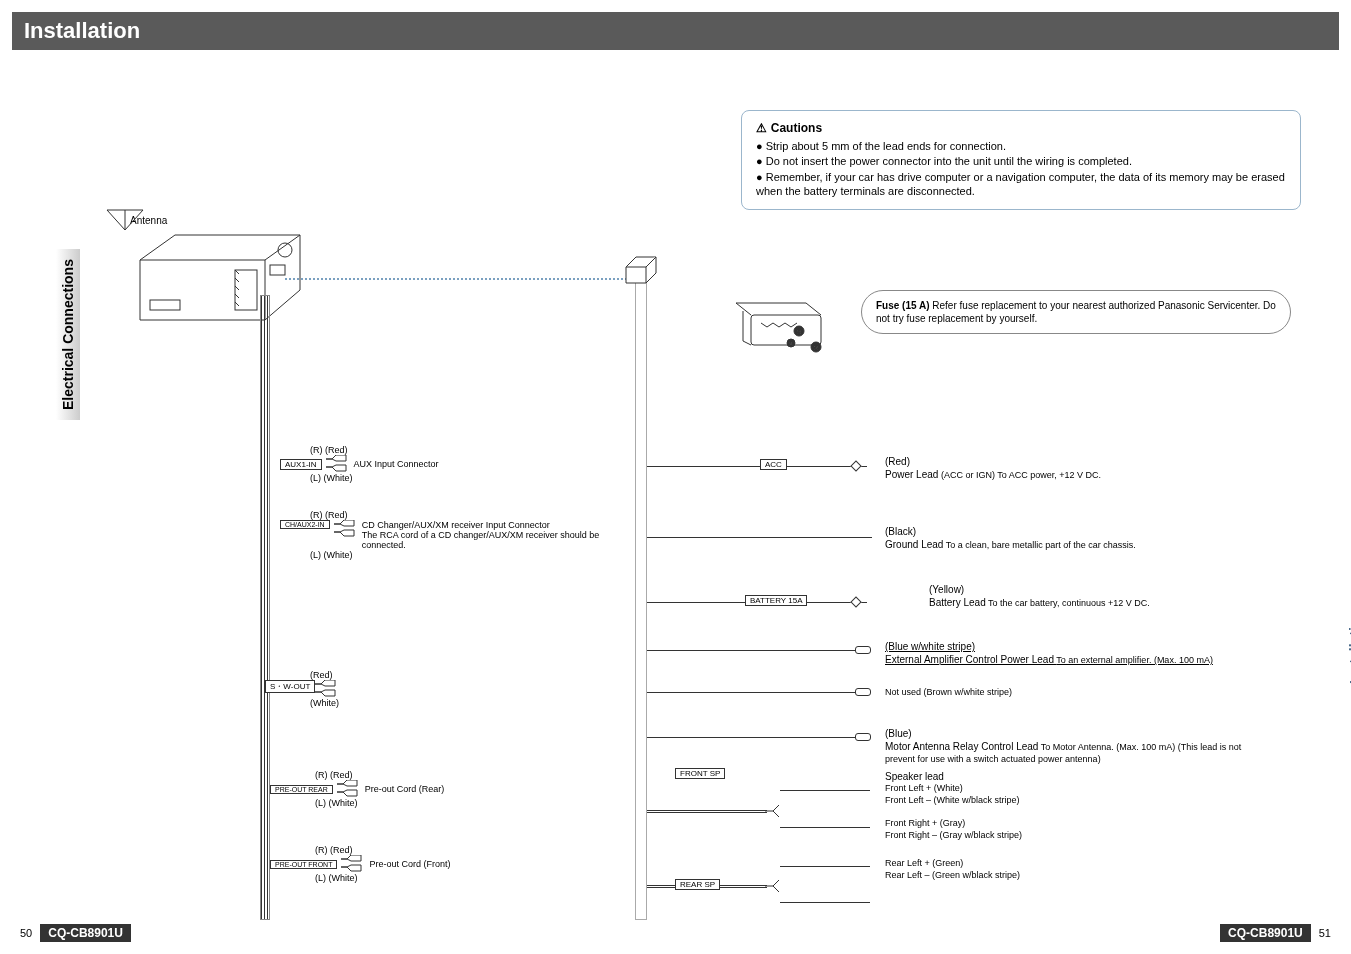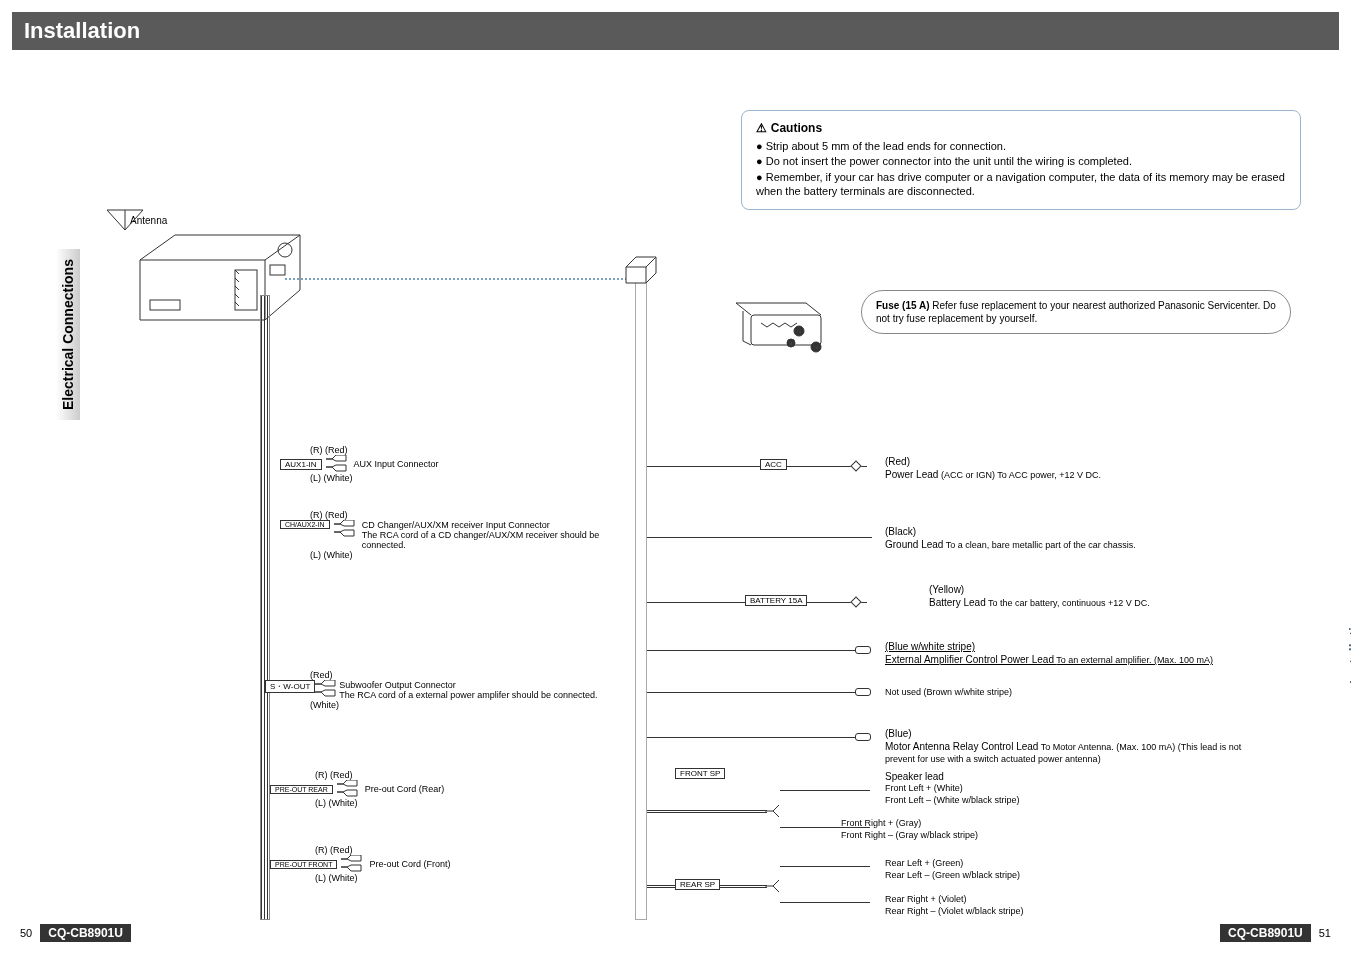--- a/index.html
+++ b/index.html
@@ -159,22 +159,20 @@
     <div class="left-group" style="left:170px; top:560px;">
       <div style="margin-left:45px;">(Red)</div>
       <div style="display:flex; align-items:flex-start; ">
         <span class="flag">S・W-OUT</span>
         <svg width="24" height="18">
             <g stroke="#333" fill="#fff">
               <path d="M0 4 h6 l4 -4 h10 v6 h-10 l-4 -2 Z"></path>
               <path d="M0 12 h6 l4 -2 h10 v6 h-10 l-4 -4 Z"></path>
             </g>
           </svg>
-        <span style="white-space:pre-line; width:330px;">Subwoofer Output Connector
-The RCA cord of a external power amplifer should be connected.</span>
       </div>
       <div style="margin-left:45px;">(White)</div>
     </div>
 
     <div class="left-group" style="left:175px; top:660px;">
       <div style="margin-left:45px;">(R) (Red)</div>
       <div style="display:flex; align-items:center; gap:4px;">
         <span class="flag" style="font-size:7px;">PRE-OUT REAR</span>
         <svg width="24" height="18">
             <g stroke="#333" fill="#fff">
@@ -259,41 +257,37 @@
         <g stroke="#333" fill="none">
           <path d="M0 8 h8 l6 -6 m-6 6 l6 6"></path>
         </g>
       </svg>
     <div class="wire-line" style="left:685px; top:680px; width:90px;"></div>
     <div class="wire-line" style="left:685px; top:717px; width:90px;"></div>
     <div class="right-desc" style="left:790px; top:673px; width:300px;">
       <div>Front Left + (White)</div>
       <div>Front Left – (White w/black stripe)</div>
     </div>
-    <div class="right-desc" style="left:746px; top:708px; width:300px;">
+    <div class="right-desc" style="left:790px; top:708px; width:300px;">
       <div>Front Right + (Gray)</div>
       <div>Front Right – (Gray w/black stripe)</div>
     </div>
 
     <div class="double-line" style="left:552px; top:775px; width:120px;"></div>
     <span class="flag" style="position:absolute; left:580px; top:769px;">REAR SP</span>
     <svg style="position:absolute; left:670px; top:768px;" width="20" height="16">
         <g stroke="#333" fill="none">
           <path d="M0 8 h8 l6 -6 m-6 6 l6 6"></path>
         </g>
       </svg>
     <div class="wire-line" style="left:685px; top:756px; width:90px;"></div>
     <div class="wire-line" style="left:685px; top:792px; width:90px;"></div>
     <div class="right-desc" style="left:790px; top:748px; width:300px;">
       <div>Rear Left + (Green)</div>
       <div>Rear Left – (Green w/black stripe)</div>
-    </div>
-    <div class="right-desc" style="left:790px; top:784px; width:300px;">
-      <div>Rear Right + (Violet)</div>
-      <div>Rear Right – (Violet w/black stripe)</div>
     </div>
 
   </div>
 </div>
 
 <div class="footer-left">
   <span>50</span>
   <span class="pn">CQ-CB8901U</span>
 </div>
 <div class="footer-right">

